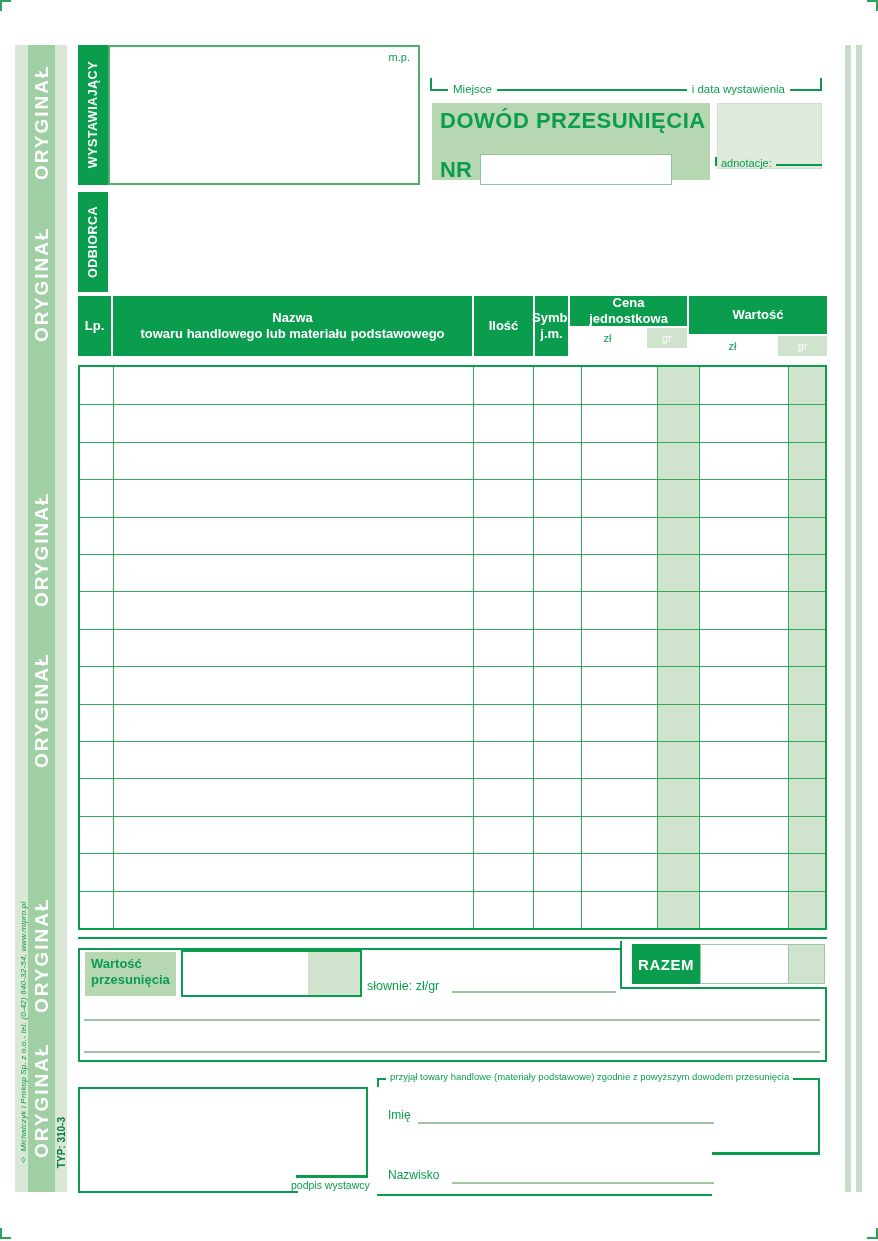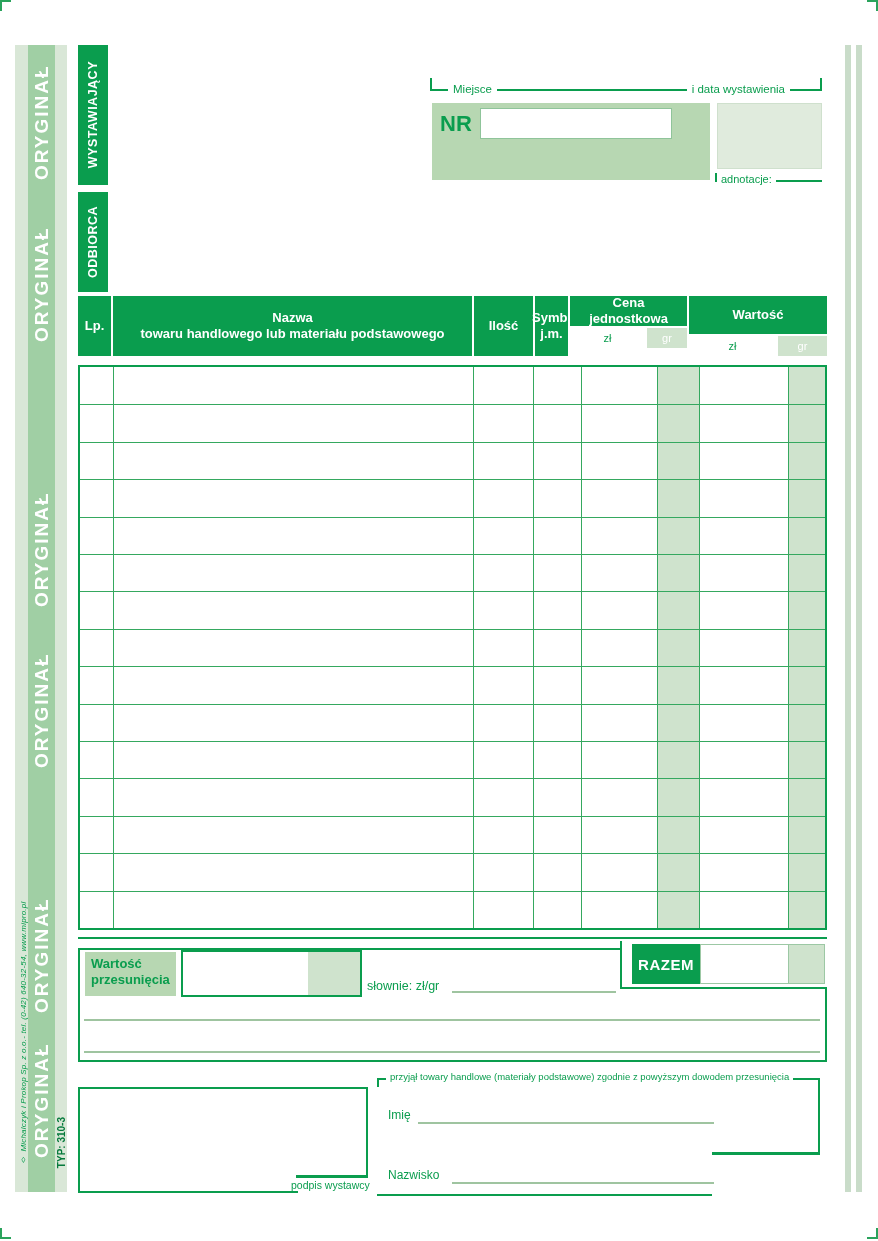--- a/index.html
+++ b/index.html
@@ -28,21 +28,21 @@
 
   
   .bracket-row { position:absolute; display:flex; align-items:flex-end; }
   .bracket-row .seg { height:2px; background:#0a9d4e; }
   .bracket-row .tick { width:2px; height:13px; background:#0a9d4e; }
   .bracket-row .lbl { font-size:11.5px; color:#0a9d4e; margin:0 5px -4px 5px; white-space:nowrap; }
 
   
   .title-box { position:absolute; left:432px; top:103px; width:278px; height:77px; background:#b7d7b2; padding:5px 8px 6px 8px; }
   .title-box h1 { font-size:22px; font-weight:bold; color:#0a9d4e; letter-spacing:0.5px; white-space:nowrap; }
-  .nr-row { display:flex; align-items:center; margin-top:0; }
+  .nr-row { display:flex; align-items:center; margin-top:20px; }
   .nr-row .nr { font-size:22px; font-weight:bold; color:#0a9d4e; margin-right:8px; }
   .nr-input { width:192px; height:31px; background:#fff; border:1px solid #8fc49a; }
   .annot-box { position:absolute; left:717px; top:103px; width:105px; height:66px; background:#e0ebdd; border:1px solid #cfe0cd; }
 
   
   .recipient-content { position:absolute; left:108px; top:192px; width:714px; height:100px; background:#3fa85a; padding:5px; }
   .rcp-row { position:relative; background:#fff; height:42px; }
   .rcp-row + .rcp-row { margin-top:6px; }
   .rcp-row .flabel { position:absolute; left:8px; bottom:2px; font-size:13px; color:#0a9d4e; }
   .rcp-row .fline { position:absolute; right:8px; bottom:4px; height:3px; background:#70bd85; }
@@ -124,40 +124,44 @@
   <div class="typlabel">
       <span class="vtext">TYP: 310-3</span>
     </div>
 
   <div class="stripe-pale" style="left:845px;top:45px;width:6px;height:1147px;background:#c9dcc9"></div>
   <div class="stripe-pale" style="left:856px;top:45px;width:6px;height:1147px;background:#c9dcc9"></div>
 
   <div class="sec-label abs" style="left:78px;top:45px;width:30px;height:140px">
     <span class="vtext" style="font-size:12.5px;letter-spacing:0.5px">WYSTAWIAJĄCY</span>
   </div>
+  <div class="issuer-box">
+    <span class="mp">m.p.</span>
+  </div>
 
   <div class="bracket-row" style="left:430px;top:78px;width:392px;height:13px">
     <div class="tick"></div>
     <div class="seg" style="width:16px"></div>
     <div class="lbl">Miejsce</div>
     <div class="seg" style="flex:1"></div>
     <div class="lbl">i data wystawienia</div>
     <div class="seg" style="width:30px"></div>
     <div class="tick"></div>
   </div>
 
   <div class="title-box">
+    <h1>DOWÓD PRZESUNIĘCIA</h1>
     <div class="nr-row">
       <span class="nr">NR</span>
       <div class="nr-input"></div>
     </div>
   </div>
 
   <div class="annot-box"></div>
-  <div class="bracket-row" style="left:715px;top:172px;width:107px;height:10px">
+  <div class="bracket-row" style="left:715px;top:156px;width:107px;height:10px">
     <div class="tick" style="height:9px"></div>
     <div class="lbl" style="margin:0 4px -3px 4px;font-size:11px">adnotacje:</div>
     <div class="seg" style="flex:1;height:2px"></div>
   </div>
 
   <div class="sec-label abs" style="left:78px;top:192px;width:30px;height:100px">
     <span class="vtext" style="font-size:12.5px;letter-spacing:0.5px">ODBIORCA</span>
   </div>
 
   <div class="thead">

